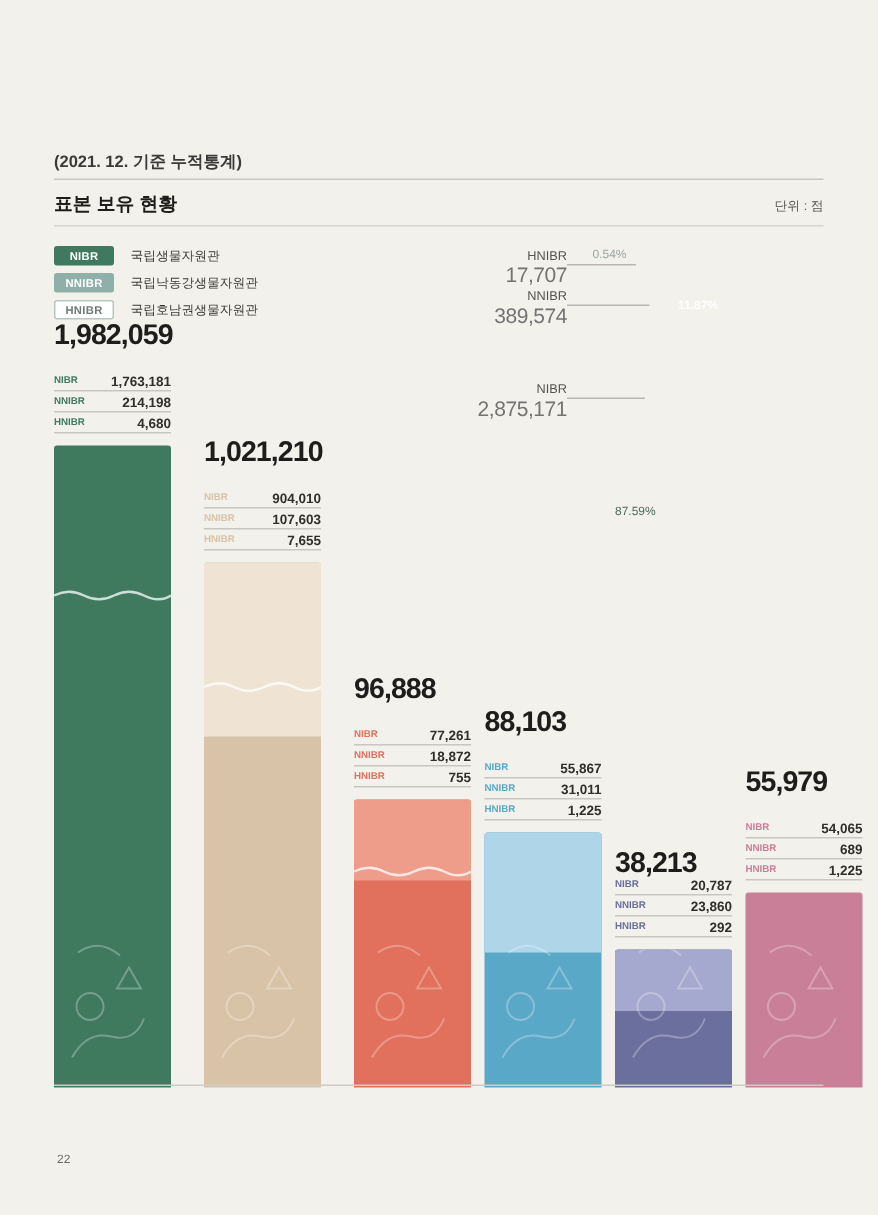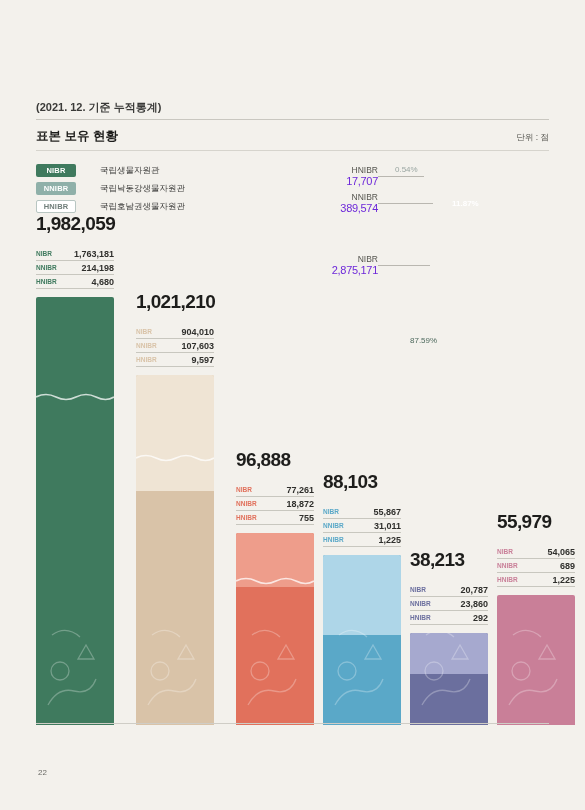--- a/index.html
+++ b/index.html
@@ -44,21 +44,21 @@
   .legend{position:absolute;left:36px;top:163px;}
   .legend .row{display:flex;align-items:center;height:15px;margin-bottom:3px;}
   .legend .chip{
     width:40px;height:13px;border-radius:2px;
     font-size:7.5px;font-weight:700;color:#ffffff;
     display:flex;align-items:center;justify-content:center;letter-spacing:0.2px;
   }
   .legend .chip.c1{background:#3f7a5e;}
   .legend .chip.c2{background:#8fb0a9;}
   .legend .chip.c3{background:#ffffff;color:#6f7d79;border:1px solid #b8c6c2;box-sizing:border-box;}
-  .legend .lbl{font-size:8.5px;margin-left:24px;color:#3a3a38;}
+  .legend .lbl{font-size:8.5px;margin-left:11px;color:#3a3a38;}
 
   
   .donut-wrap{position:absolute;left:430px;top:182px;width:125px;height:125px;}
   .donut{
     position:absolute;left:0;top:0;width:125px;height:125px;border-radius:50%;
   }
   .donut-hole{
     position:absolute;left:22px;top:22px;width:81px;height:81px;border-radius:50%;
     background:#f3f1ec;
   }
@@ -69,21 +69,21 @@
   .donut-center .lab{font-size:8.5px;color:#4a4a46;margin-bottom:2px;}
   .donut-center .val{font-size:18px;font-weight:700;color:#1d1d1b;letter-spacing:-0.5px;}
   .donut-center .val .suf{font-size:10px;font-weight:400;}
 
   .pctA{position:absolute;left:395px;top:165px;font-size:8px;color:#9aa6a2;}
   .pctB{position:absolute;left:452px;top:199px;font-size:8px;color:#ffffff;font-weight:700;}
   .pctC{position:absolute;left:410px;top:336px;font-size:8px;color:#4e6a5e;}
 
   .callout{position:absolute;text-align:right;}
   .callout .nm{font-size:8.5px;color:#55554f;}
-  .callout .nb{font-size:11px;color:#6d28d9;letter-spacing:-0.3px;}
+  .callout .nb{font-size:14px;color:#737373;letter-spacing:-0.3px;}
   .co1{left:288px;top:165px;width:90px;}
   .co2{left:260px;top:192px;width:118px;}
   .co3{left:258px;top:254px;width:120px;}
 
   .leader{position:absolute;background:#b9b7b0;height:1px;}
 
   
   .bars{position:absolute;left:36px;top:255px;width:513px;height:470px;}
   .col{position:absolute;bottom:0;width:78px;}
   .bar{
@@ -218,21 +218,21 @@
           <div class="r">
             <span class="k" style="color: rgb(217, 195, 168);">NIBR</span>
             <span class="v" style="color: rgb(47, 47, 44);">904,010</span>
           </div>
           <div class="r">
             <span class="k" style="color: rgb(217, 195, 168);">NNIBR</span>
             <span class="v" style="color: rgb(47, 47, 44);">107,603</span>
           </div>
           <div class="r">
             <span class="k" style="color: rgb(217, 195, 168);">HNIBR</span>
-            <span class="v" style="color: rgb(47, 47, 44);">9,597</span>
+            <span class="v" style="color: rgb(47, 47, 44);">7,655</span>
           </div>
         </div>
       </div>
       <div class="col" style="left: 200px;">
         <div class="bar" style="height: 192px; background: rgb(225, 113, 92);">
           <div class="seg" style="top: 0px; height: 53.76px; background: rgb(238, 157, 139);"></div>
           <div class="wave" style="top: 42.24px;">
             <svg width="78" height="10" viewBox="0 0 78 10">
               <path d="M0 6 Q 10 1 20 6 T 40 6 T 60 6 T 78 6" fill="none" stroke="rgba(255,255,255,.75)" stroke-width="1.6"></path>
             </svg>
@@ -301,21 +301,21 @@
             <svg width="78" height="150" viewBox="0 0 78 150">
               <g fill="none" stroke="rgba(255,255,255,.55)" stroke-width="1.3">
                 <path d="M12 130 q10 -18 26 -14 q16 4 22 -12"></path>
                 <circle cx="24" cy="96" r="9"></circle>
                 <path d="M50 70 l8 14 l-16 0 z"></path>
                 <path d="M16 60 q14 -10 28 2"></path>
               </g>
             </svg>
           </div>
         </div>
-        <div class="bigval" style="bottom: 154px; margin-top: 20px;">38,213</div>
+        <div class="bigval" style="bottom: 138px; margin-top: 20px;">38,213</div>
         <div class="brk" style="bottom: 100px;">
           <div class="r">
             <span class="k" style="color: rgb(107, 111, 158);">NIBR</span>
             <span class="v" style="color: rgb(47, 47, 44);">20,787</span>
           </div>
           <div class="r">
             <span class="k" style="color: rgb(107, 111, 158);">NNIBR</span>
             <span class="v" style="color: rgb(47, 47, 44);">23,860</span>
           </div>
           <div class="r">

